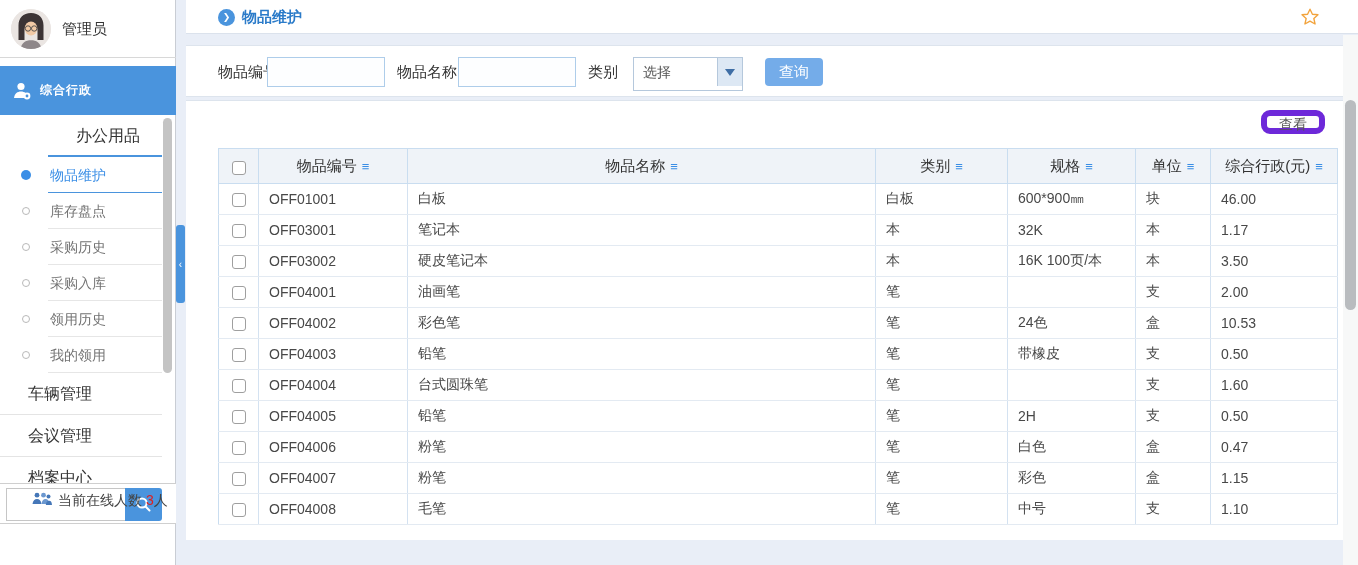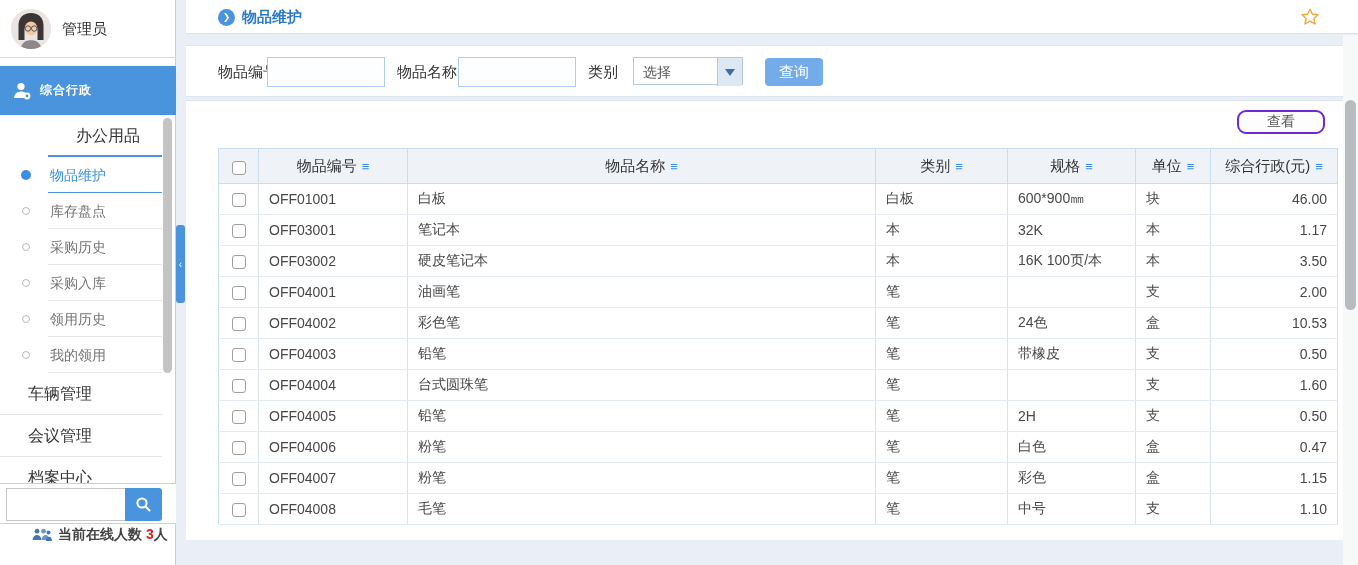--- a/index.html
+++ b/index.html
@@ -24,55 +24,55 @@
   .menu-item .item-line{position:absolute;left:48px;right:0;bottom:0;border-bottom:1px solid #e6e6e6;}
   .menu-item.active .item-line{border-bottom:1px solid var(--accent);}
   .bullet{position:absolute;left:22px;top:14px;width:8px;height:8px;border-radius:50%;border:1px solid #b9b9b9;background:#fff;}
   .menu-item.active .bullet{width:10px;height:10px;top:13px;left:21px;border:none;background:var(--link);}
   .item-label{position:absolute;left:50px;top:0;line-height:36px;font-size:14px;color:#737373;}
   .menu-item.active .item-label{color:var(--link);}
   .side-scrollbar{position:absolute;left:163px;top:118px;width:9px;height:255px;background:#c4c4c4;border-radius:5px;}
   .side-search{position:absolute;left:0;top:483px;width:176px;height:41px;border-top:1px solid #cfcfcf;border-bottom:1px solid #cfcfcf;background:#fff;}
   .side-search input{position:absolute;left:6px;top:4px;width:119px;height:33px;border:1px solid #c6c6c6;border-right:none;font-size:13px;padding:0 6px;outline:none;}
   .side-search .search-btn{position:absolute;left:125px;top:4px;width:37px;height:33px;background:var(--accent);border:none;border-radius:0 3px 3px 0;cursor:pointer;display:flex;align-items:center;justify-content:center;}
-  .online-row{position:absolute;left:0;top:524px;width:176px;height:22px;display:flex;align-items:center;font-weight:bold;}
+  .online-row{position:absolute;left:0;top:492px;width:176px;height:22px;display:flex;}
   .online-row svg{margin-left:32px;}
   .online-text{font-size:14px;color:#444;margin-left:6px;}
   .online-count{color:var(--danger);}
 
   
   .collapse-handle{position:absolute;left:176px;top:225px;width:9px;height:78px;background:var(--accent);border-radius:3px;color:#fff;font-size:10px;display:flex;align-items:center;justify-content:center;cursor:pointer;}
 
   
   .main{position:absolute;left:186px;top:0;right:0;bottom:0;}
   .title-bar{position:absolute;top:0;left:0;right:0;height:34px;background:#fff;border-bottom:1px solid #dbe2ec;}
   .crumb-icon{position:absolute;left:32px;top:9px;width:17px;height:17px;border-radius:50%;background:var(--accent);color:#fff;font-size:9px;line-height:17px;text-align:center;}
   .page-title{position:absolute;left:56px;top:0;line-height:34px;font-size:15px;font-weight:bold;color:#2b7bc9;}
   .fav-star{position:absolute;right:38px;top:7px;width:20px;height:20px;cursor:pointer;}
 
   .filter-panel{position:absolute;top:45px;left:0;right:0;height:52px;background:#fff;border-top:1px solid #dde4ed;border-bottom:1px solid #dde4ed;}
   .filter-panel .lbl{position:absolute;top:0;line-height:52px;font-size:15px;color:#333;}
   .lbl-code{left:32px;} .lbl-name{left:211px;} .lbl-cat{left:402px;}
   .filter-input{position:absolute;top:11px;width:118px;height:30px;border:1px solid #aecdea;background:#fdfeff;font-size:14px;padding:0 6px;outline:none;}
   .in-code{left:81px;} .in-name{left:272px;}
-  .select-box{position:absolute;left:447px;top:11px;width:110px;height:28px;border:1px solid #b5c8dc;background:#fff;cursor:pointer;}
+  .select-box{position:absolute;left:447px;top:11px;width:110px;height:34px;border:1px solid #b5c8dc;background:#fff;cursor:pointer;}
   .select-value{position:absolute;left:9px;top:0;line-height:28px;font-size:14px;color:#555;}
   .select-arrow-btn{position:absolute;right:0;top:0;width:25px;height:28px;background:#dde8f4;border-left:1px solid #b5c8dc;display:flex;align-items:center;justify-content:center;}
   .select-arrow-btn .tri{width:0;height:0;border-left:5px solid transparent;border-right:5px solid transparent;border-top:7px solid #3f6ea5;}
   .query-btn{position:absolute;left:579px;top:12px;height:28px;padding:0 14px;background:var(--accent-light);color:#fff;font-size:15px;border:none;border-radius:4px;cursor:pointer;}
 
   .content-panel{position:absolute;top:100px;left:0;right:0;bottom:25px;background:#fff;border-top:1px solid #dde4ed;overflow:hidden;}
-  .view-btn{position:absolute;top:9px;right:33px;height:24px;padding:0 28px;background:#fdfdfd;border:2px solid #6d28d9;border-radius:9px;font-size:14px;color:#555;cursor:pointer;}
+  .view-btn{position:absolute;top:9px;right:33px;height:24px;padding:0 12px;background:#fdfdfd;border:6px solid #6d28d9;border-radius:9px;font-size:14px;color:#555;cursor:pointer;}
 
   table.grid{position:absolute;left:32px;top:47px;width:1119px;border-collapse:collapse;table-layout:fixed;background:#22c55e;}
   table.grid th{height:35px;background:var(--header-bg);font-size:15px;font-weight:normal;color:#333;text-align:center;border-right:1px solid var(--border-blue);border-bottom:1px solid var(--border-blue);border-top:1px solid var(--border-blue);cursor:pointer;}
   table.grid th:first-child,table.grid td:first-child{border-left:1px solid var(--border-blue);text-align:center;}
   table.grid td{height:31px;font-size:14px;color:#484848;border-right:1px solid #d4e2f1;border-bottom:1px solid #e3eaf2;padding:0 10px;background:#fff;}
   table.grid td.c0{padding:0;}
-  table.grid td.c6{text-align:right;}
+  table.grid td.c6{}
   .sort{color:var(--link);font-size:13px;margin-left:5px;}
   .cb{appearance:none;-webkit-appearance:none;width:14px;height:14px;border:1px solid #9f9f9f;border-radius:3px;background:#fff;vertical-align:middle;cursor:pointer;}
 
   .vscroll{position:absolute;right:0;top:35px;bottom:0;width:15px;background:#f7f8f8;}
   .vscroll .thumb{position:absolute;top:65px;left:2px;width:11px;height:210px;background:#b9bcbf;border-radius:6px;}
   col.c0{width:40px;} col.c1{width:149px;} col.c2{width:468px;} col.c3{width:132px;} col.c4{width:128px;} col.c5{width:75px;} col.c6{width:127px;}
 </style>
 </head>
 <body>
 

